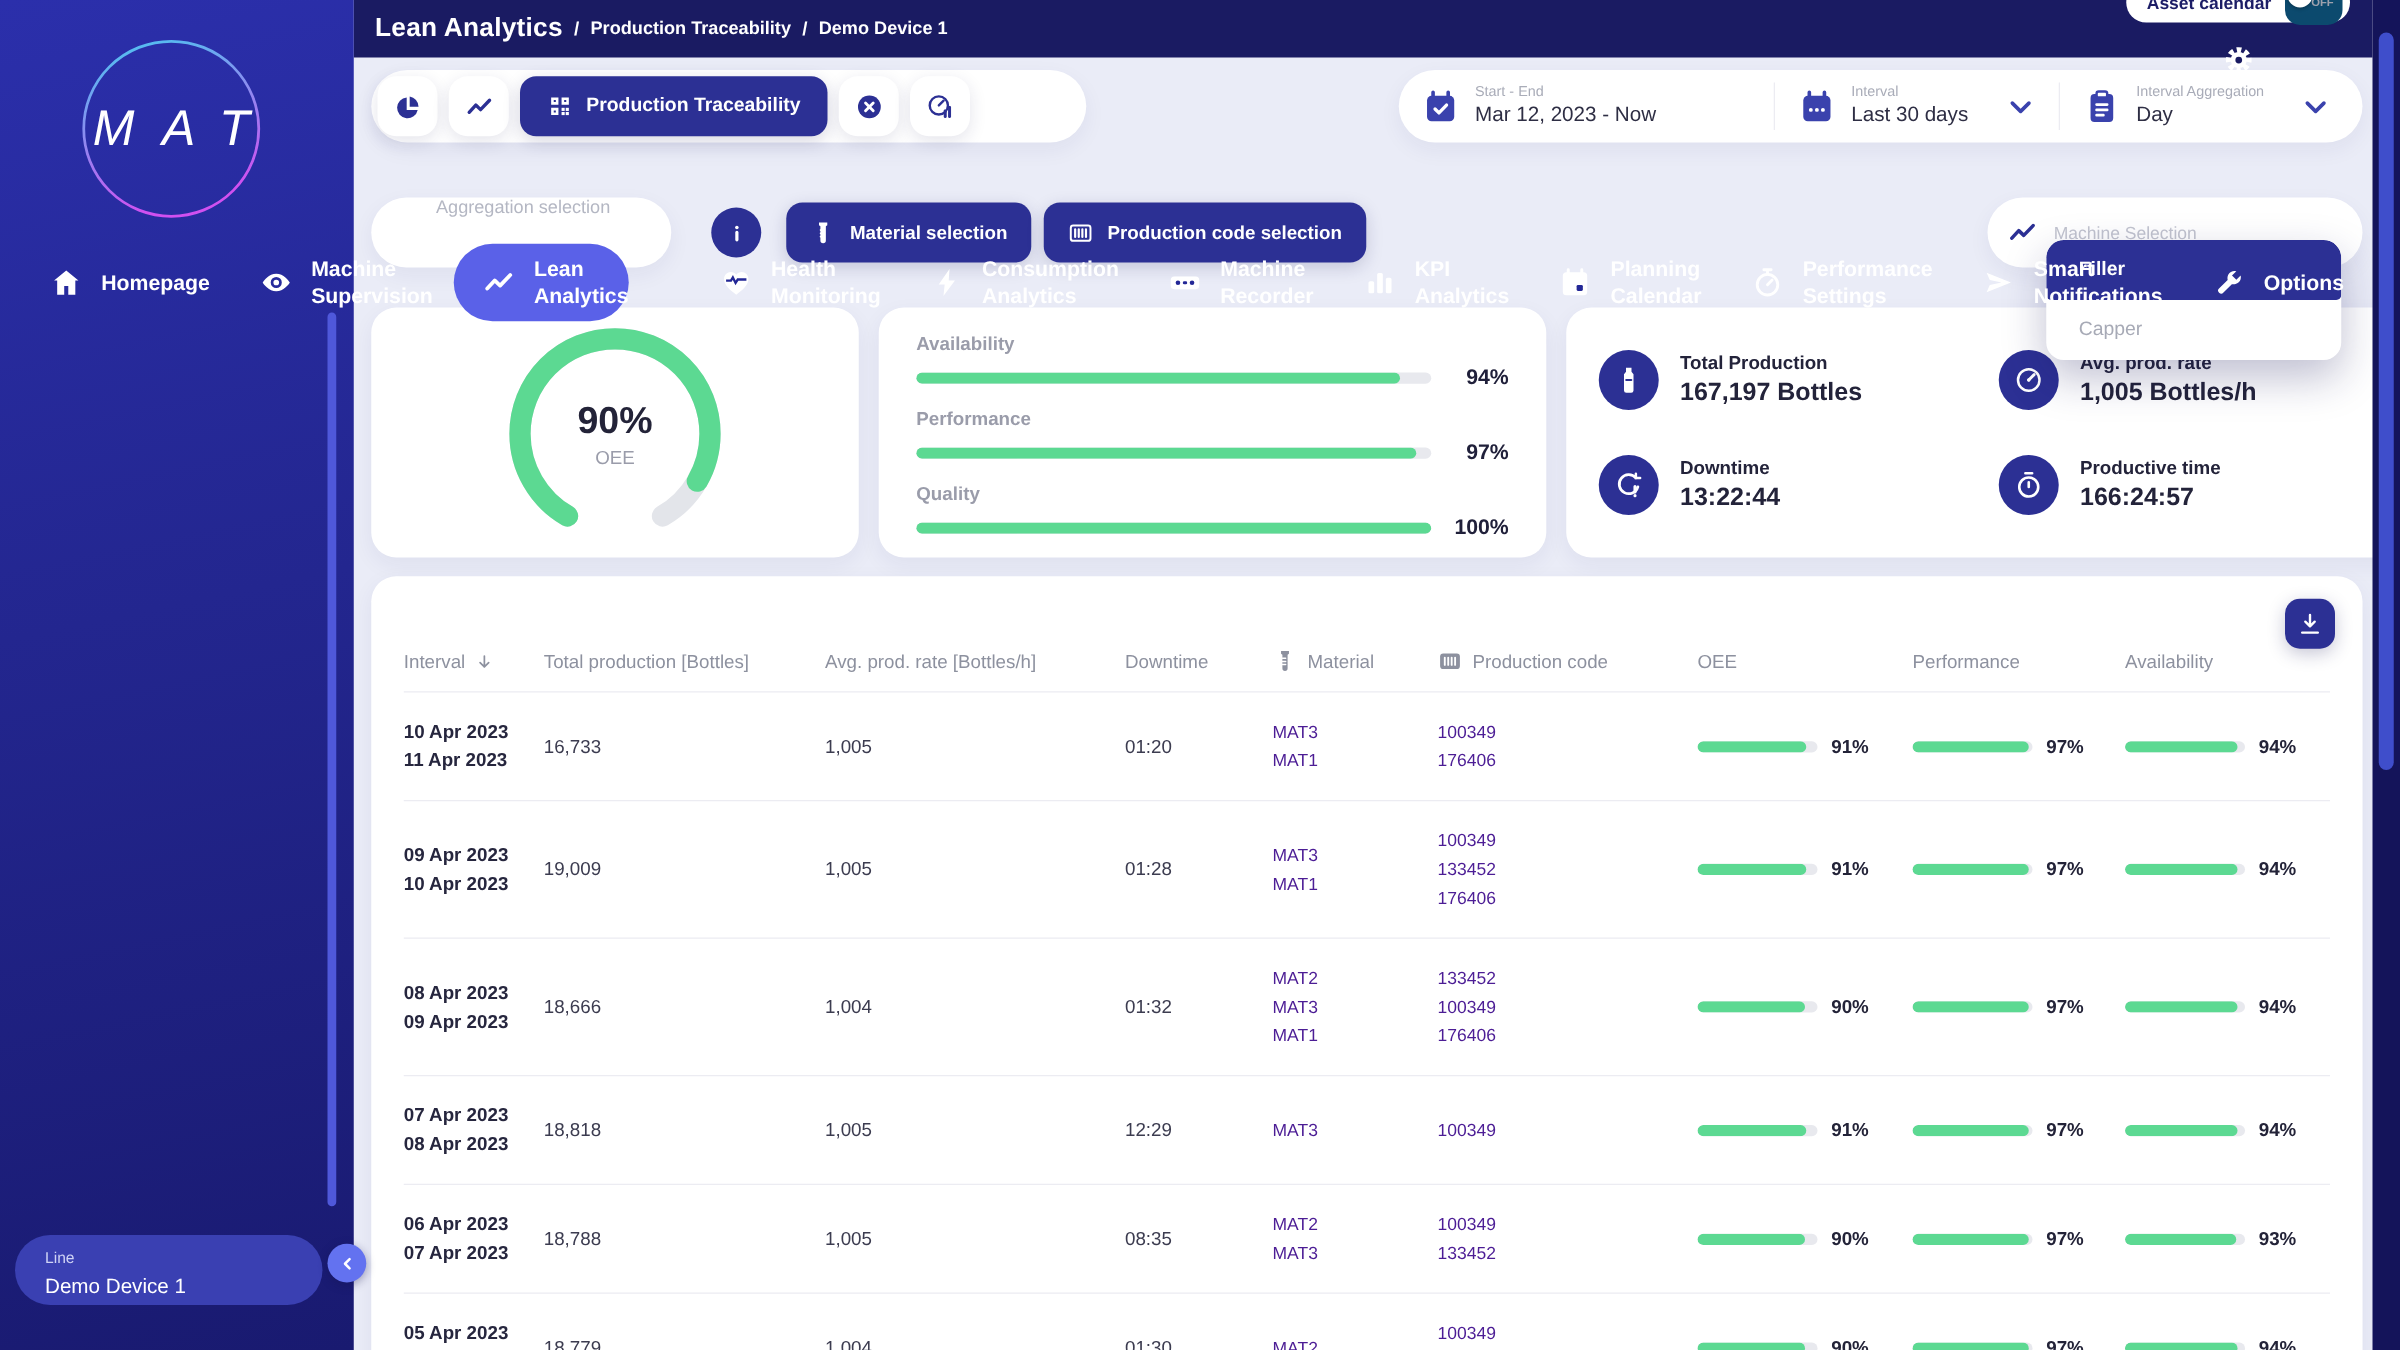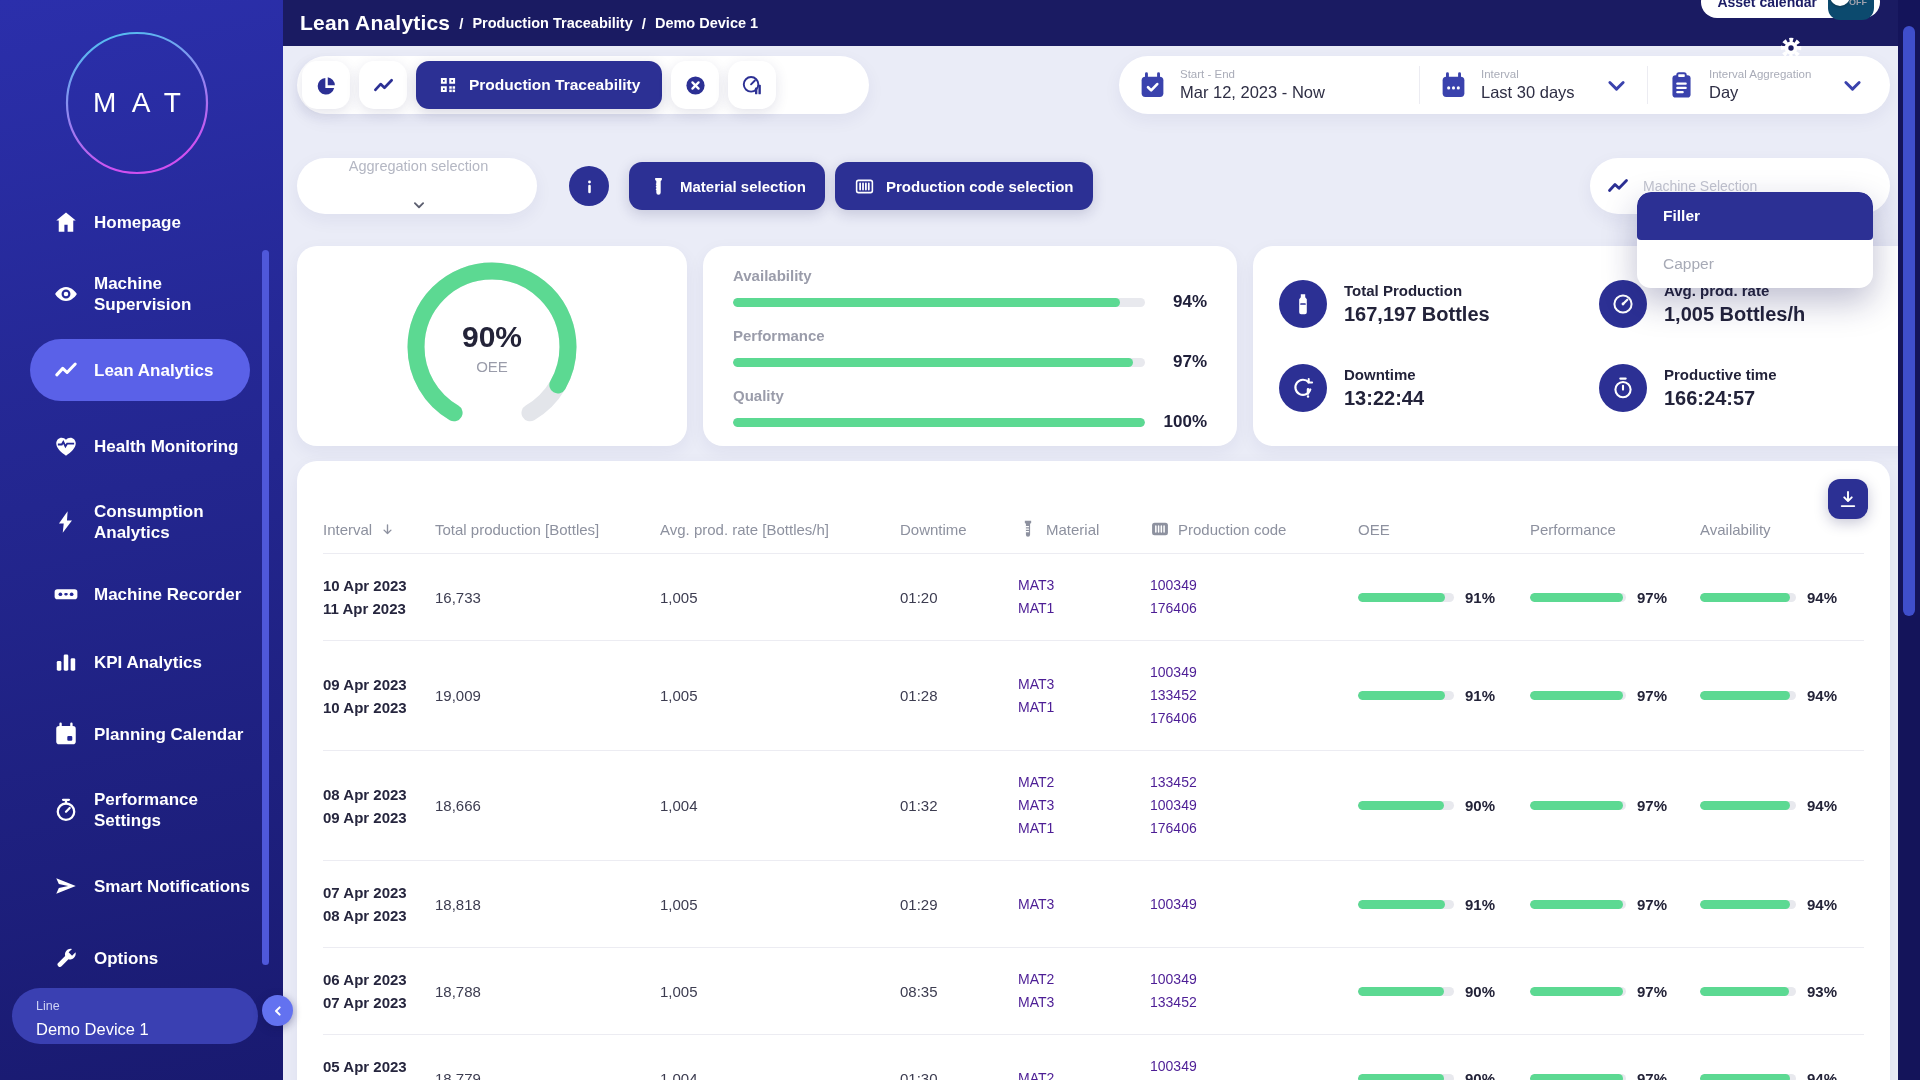--- a/index.html
+++ b/index.html
@@ -7,22 +7,22 @@
   .screen{width:1920px;height:1080px;position:relative;overflow:hidden;
     font-family:"Liberation Sans","DejaVu Sans",sans-serif;background:#eaecf7;}
   .icon{display:inline-flex;align-items:center;justify-content:center;}
   .icon svg{width:100%;height:100%;display:block;}
 
   
   .sidebar{position:absolute;left:0;top:0;width:283px;height:100%;z-index:30;
     background:linear-gradient(168deg,#2b2fab 0%,#23268f 45%,#191a70 100%);}
   .logo{position:absolute;left:65px;top:31px;width:144px;height:144px;}
   .logo-text{position:absolute;inset:0;display:flex;align-items:center;justify-content:center;
-    color:#fff;font-size:28px;font-weight:300;letter-spacing:0.55em;text-indent:0.55em;}
-  .nav{position:absolute;top:188px;left:0;right:0;display:flex;flex-direction:column;margin-left:13px;}
+    color:#fff;font-size:40px;font-weight:300;letter-spacing:0.55em;text-indent:0.55em;font-style:italic;}
+  .nav{position:absolute;top:188px;left:0;right:0;display:flex;flex-direction:row;}
   .nav-item{min-height:68px;display:flex;align-items:center;gap:15px;padding-left:40px;cursor:pointer;}
   .nav-item.two{min-height:76px;}
   .nav-icon{width:26px;height:26px;color:#fff;flex:0 0 26px;}
   .nav-label{color:#fff;font-size:17px;font-weight:700;line-height:21px;max-width:168px;}
   .nav-item.active{background:#5a61e8;border-radius:31px;margin:7px 33px 7px 17px;
     min-height:62px;padding-left:23px;}
   .side-scroll{position:absolute;left:262px;top:250px;width:7px;height:715px;border-radius:4px;
     background:#4f58da;}
   .device-card{position:absolute;left:12px;top:988px;width:246px;height:56px;border-radius:30px;
     background:#3a40b2;padding:11px 24px;cursor:pointer;}
@@ -755,21 +755,21 @@
               </div>
             </div>
           </div>
           <div class="tgrid trow">
             <div class="cell-interval">
               <div>07 Apr 2023</div>
               <div>08 Apr 2023</div>
             </div>
             <div class="cell-num">18,818</div>
             <div class="cell-num">1,005</div>
-            <div class="cell-num">01:29</div>
+            <div class="cell-num">12:29</div>
             <div class="cell-lines">
               <div>MAT3</div>
             </div>
             <div class="cell-lines">
               <div>100349</div>
             </div>
             <div>
               <div class="tbar">
                 <div class="tbar-track">
                   <div class="tbar-fill" style="width:91%"></div>

